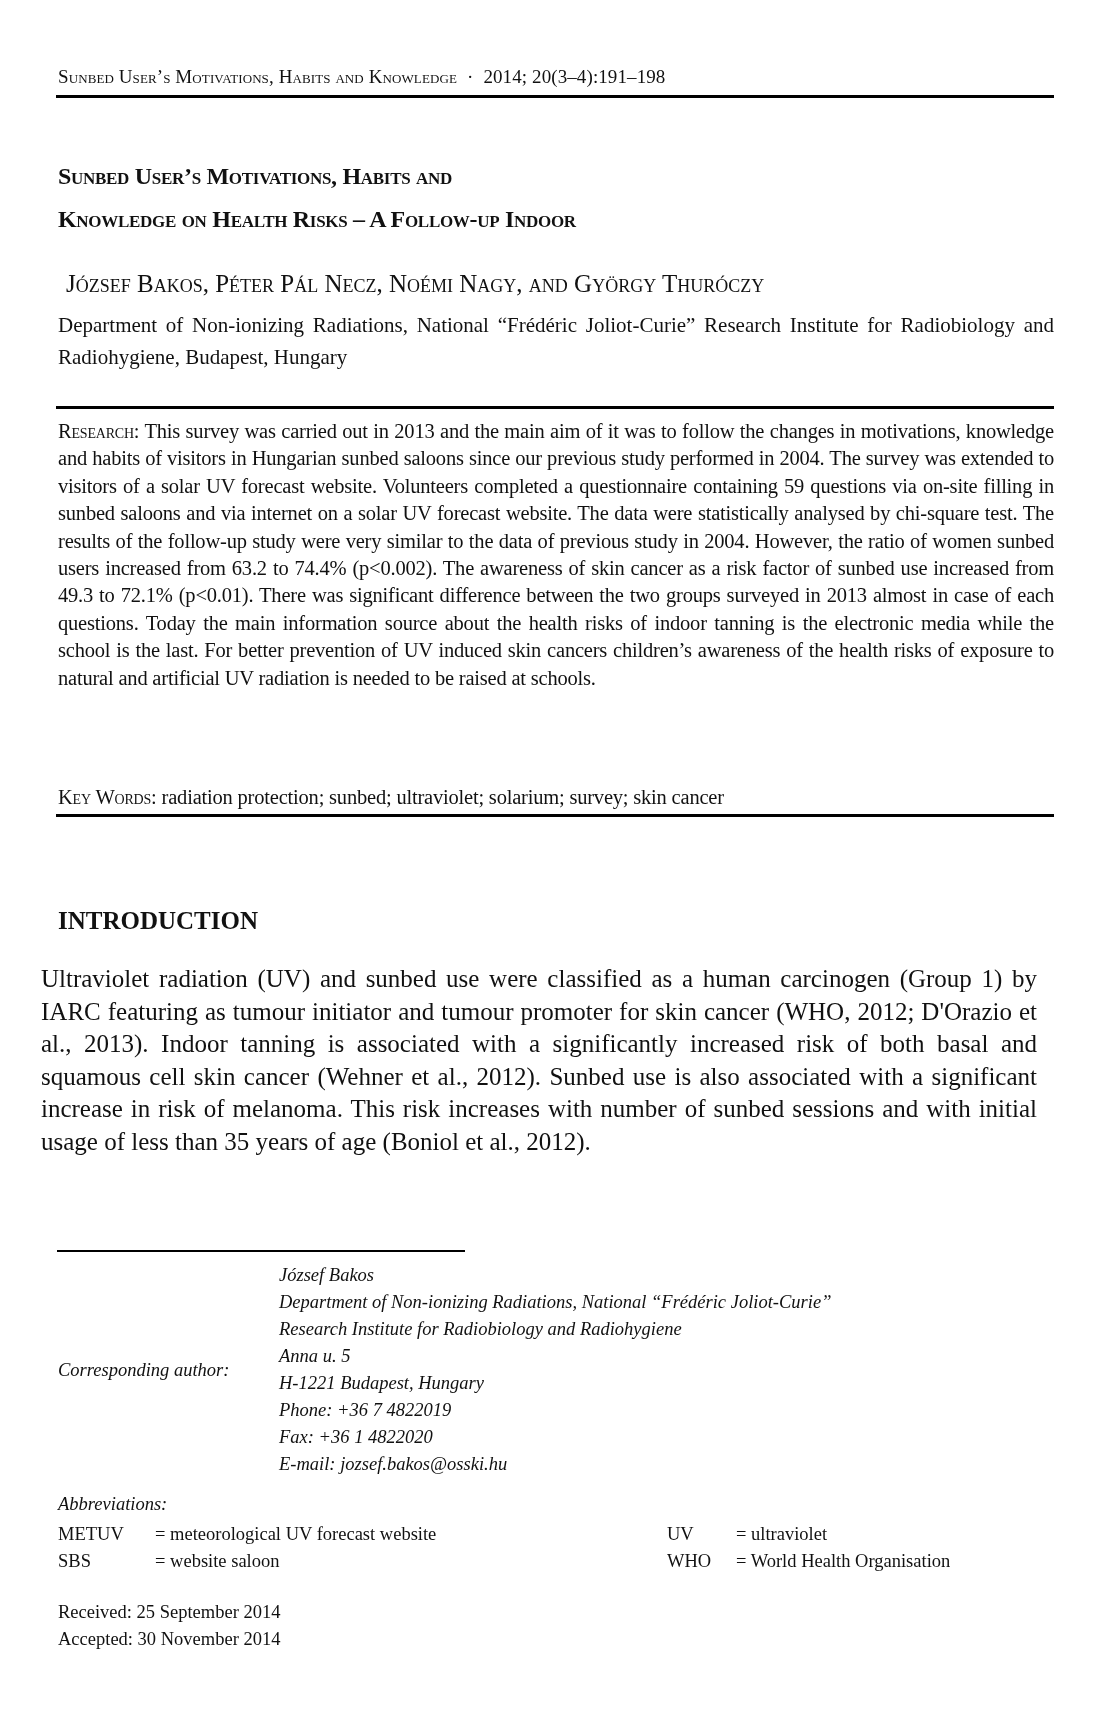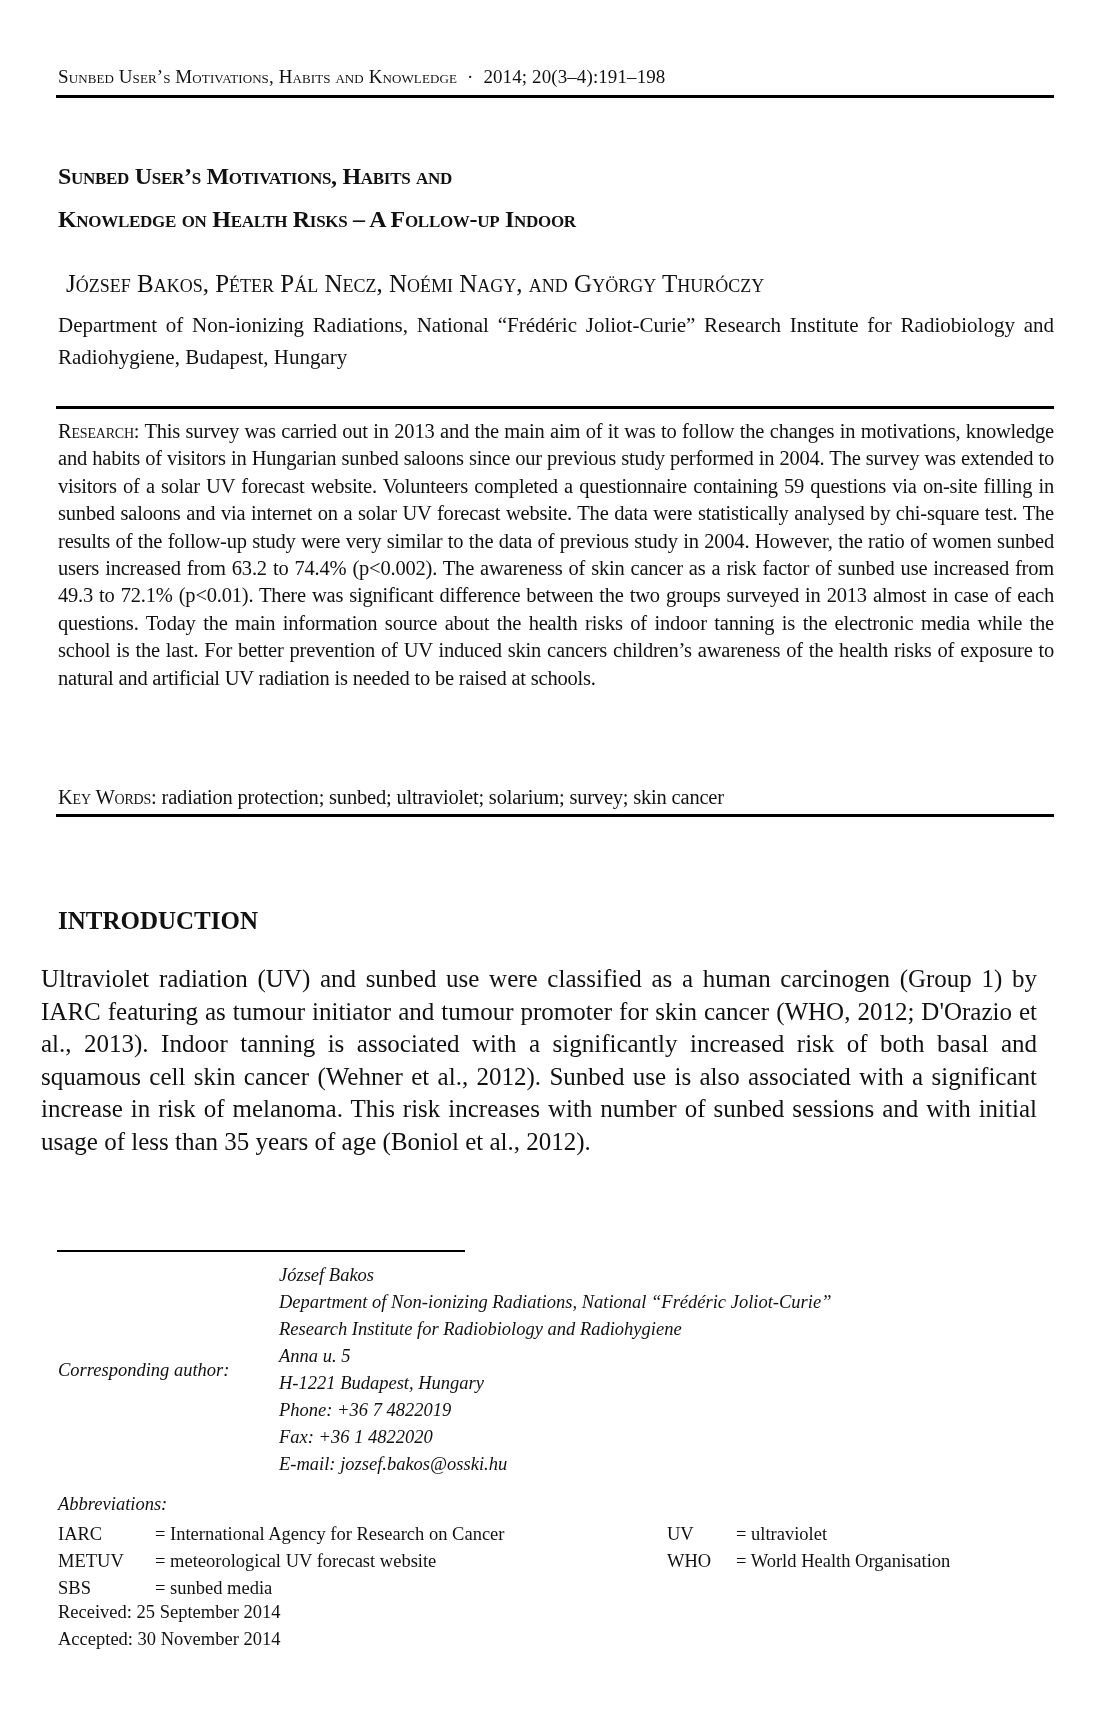--- a/index.html
+++ b/index.html
@@ -100,30 +100,26 @@
       <div>Phone: +36 7 4822019</div>
       <div>Fax: +36 1 4822020</div>
       <div>E-mail: jozsef.bakos@osski.hu</div>
     </div>
   </div>
 </div>
 
 <div id="abbr-title" class="abs">Abbreviations:</div>
 <div id="abbr-left" class="abbr-grid">
   <div class="abbr-row">
-    <span class="abbr-key">IARC</span>
-    <span>= International Agency for Research on Cancer</span>
-  </div>
-  <div class="abbr-row">
     <span class="abbr-key">METUV</span>
     <span>= meteorological UV forecast website</span>
   </div>
   <div class="abbr-row">
     <span class="abbr-key">SBS</span>
-    <span>= sunbed media</span>
+    <span>= website saloon</span>
   </div>
 </div>
 <div id="abbr-right" class="abbr-grid">
   <div class="abbr-row">
     <span class="abbr-key">UV</span>
     <span>= ultraviolet</span>
   </div>
   <div class="abbr-row">
     <span class="abbr-key">WHO</span>
     <span>= World Health Organisation</span>

